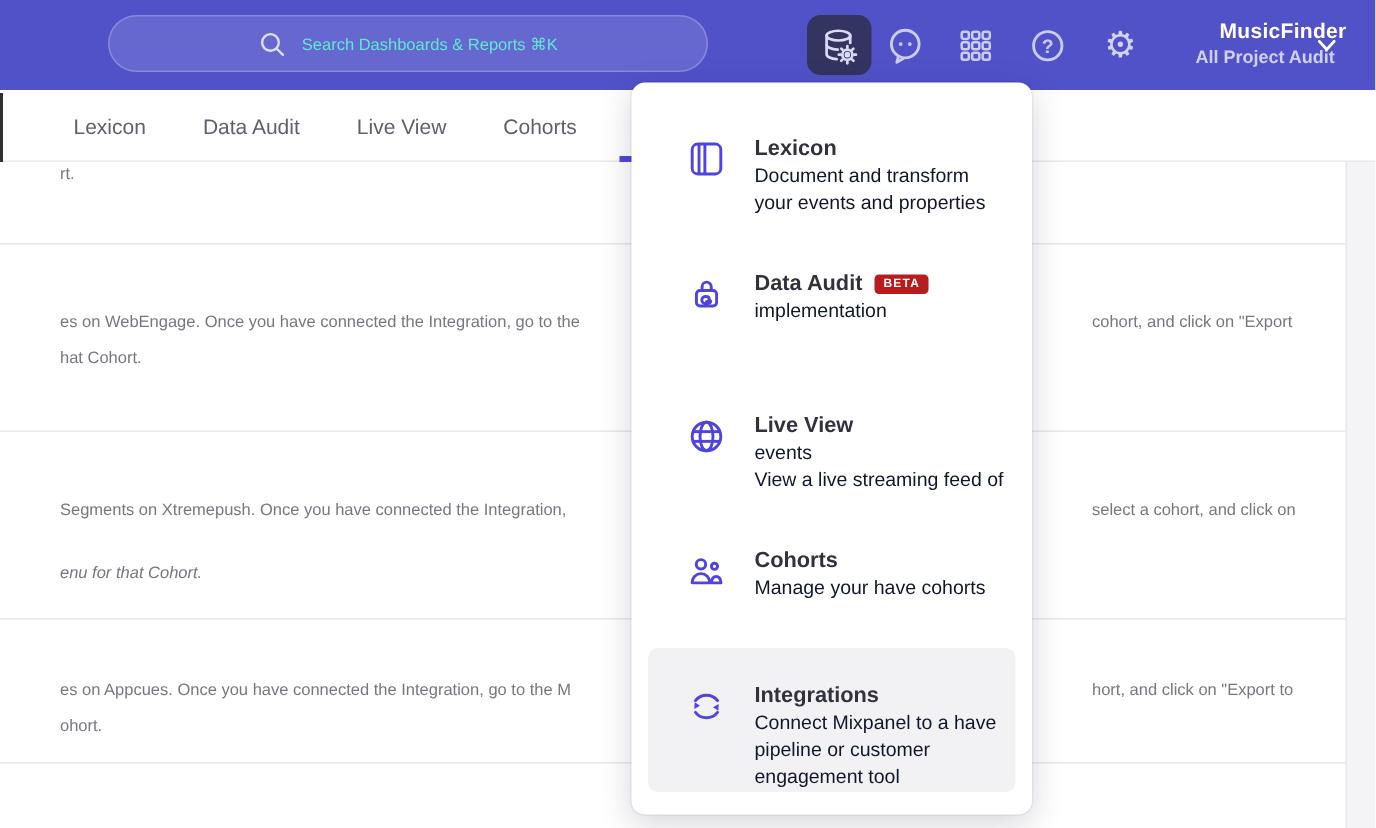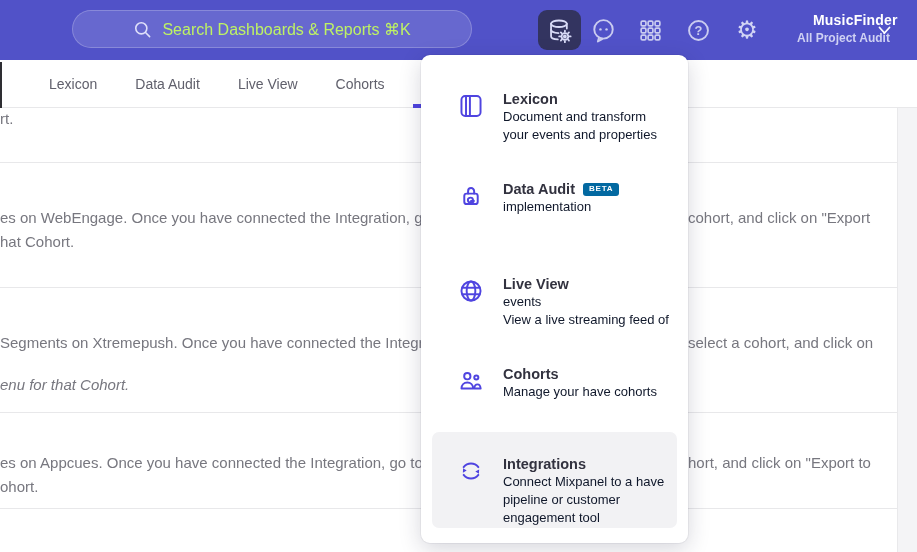--- a/index.html
+++ b/index.html
@@ -7,21 +7,21 @@
               font-family:"Liberation Sans", sans-serif; }
   .stage { position:relative; width:917px; height:552px; overflow:hidden; }
 
   
   .header { position:absolute; left:0; top:0; width:917px; height:60px;
             background:#5152C8; z-index:40; }
   .search-pill { position:absolute; left:72px; top:10px; width:400px; height:38px;
                  border-radius:19px; background:rgba(255,255,255,0.13);
                  border:1px solid rgba(255,255,255,0.22);
                  display:flex; align-items:center; justify-content:center; gap:10px;
-                 color:#bef264; font-size:16px; cursor:text; }
+                 color:#5eead4; font-size:11px; cursor:text; }
   .hicon { position:absolute; top:0; height:60px; display:flex; align-items:center;
            justify-content:center; cursor:pointer; }
   .active-btn { position:absolute; left:538px; top:10px; width:43px; height:40px;
                 border-radius:9px; background:#333460; display:flex;
                 align-items:center; justify-content:center; cursor:pointer; }
   .proj { position:absolute; left:797px; top:12px; color:#fff; cursor:pointer; }
   .proj .pname { font-size:14px; font-weight:700; letter-spacing:.2px;padding-left:16px; }
   .proj .pscope { font-size:12px; font-weight:700; color:#cfd1f3; margin-top:3px; }
   .chev { position:absolute; left:878px; top:26px; }
 
@@ -32,41 +32,41 @@
   .tab { font-size:14px; color:#60606c; cursor:pointer; white-space:nowrap; }
   .tab-underline { position:absolute; left:413px; top:104px; width:9px; height:4px;
                    background:#4F44E0; z-index:6; }
   .left-tick { position:absolute; left:0; top:62px; width:2px; height:46px;
                background:#2e2e33; z-index:6; }
 
   
   .divider { position:absolute; left:0; width:897px; height:1px; background:#e8e8ea; z-index:2; }
   .gutter { position:absolute; left:897px; top:108px; width:20px; height:444px;
             background:#f4f4f6; border-left:1px solid #e9e9eb; z-index:2; }
-  .rowtext { position:absolute; z-index:3; font-size:15px; color:#77777f;
-             white-space:nowrap; }
+  .rowtext { position:absolute; z-index:3; font-size:11px; color:#77777f;
+             white-space:nowrap;padding-left:40px; }
   .r1a { left:0;   top:110px; }
   .r2a { left:0;   top:209px; } .r2b { left:0; top:233px; } .r2r { left:688px; top:209px; }
   .r3a { left:0;   top:334px; } .r3b { left:0; top:376px;font-style:italic; } .r3r { left:688px; top:334px; }
   .r4a { left:0;   top:454px; } .r4b { left:0; top:478px; } .r4r { left:688px; top:454px; }
 
   
   .panel { position:absolute; left:421px; top:55px; width:267px; height:488px;
            background:#fff; border-radius:9px; z-index:60;
            box-shadow:0 6px 22px rgba(25,25,60,0.18), 0 0 0 1px rgba(20,20,50,0.05); }
   .mi-highlight { position:absolute; left:11px; top:377px; width:245px; height:96px;
                   background:#f2f2f4; border-radius:7px; }
   .menu-item { position:absolute; left:37px; width:222px; display:flex; gap:19px;
                cursor:pointer; }
   .micon { flex:0 0 26px; margin-top:2px; }
   .mtitle { font-size:14.5px; font-weight:700; color:#32323f; display:flex;
             align-items:center; gap:8px; }
   .msub { font-size:13px; color:#0f172a; line-height:16px; margin-top:2px; width:178px; }
   .msub:first-of-type { margin-top:6px; }
-  .beta { background:#0369a1; color:#fff; font-size:8px; font-weight:700;
+  .beta { background:#b91c1c; color:#fff; font-size:8px; font-weight:700;
           letter-spacing:.8px; padding:2.5px 6px; border-radius:3px; line-height:1; }
   .gear-glyph { font-family:"DejaVu Sans", sans-serif; font-size:24px; color:#d2d4f4;
                 line-height:1; }
 </style>
 </head>
 <body>
 
 <div class="stage">
 
   <div class="left-tick"></div>

